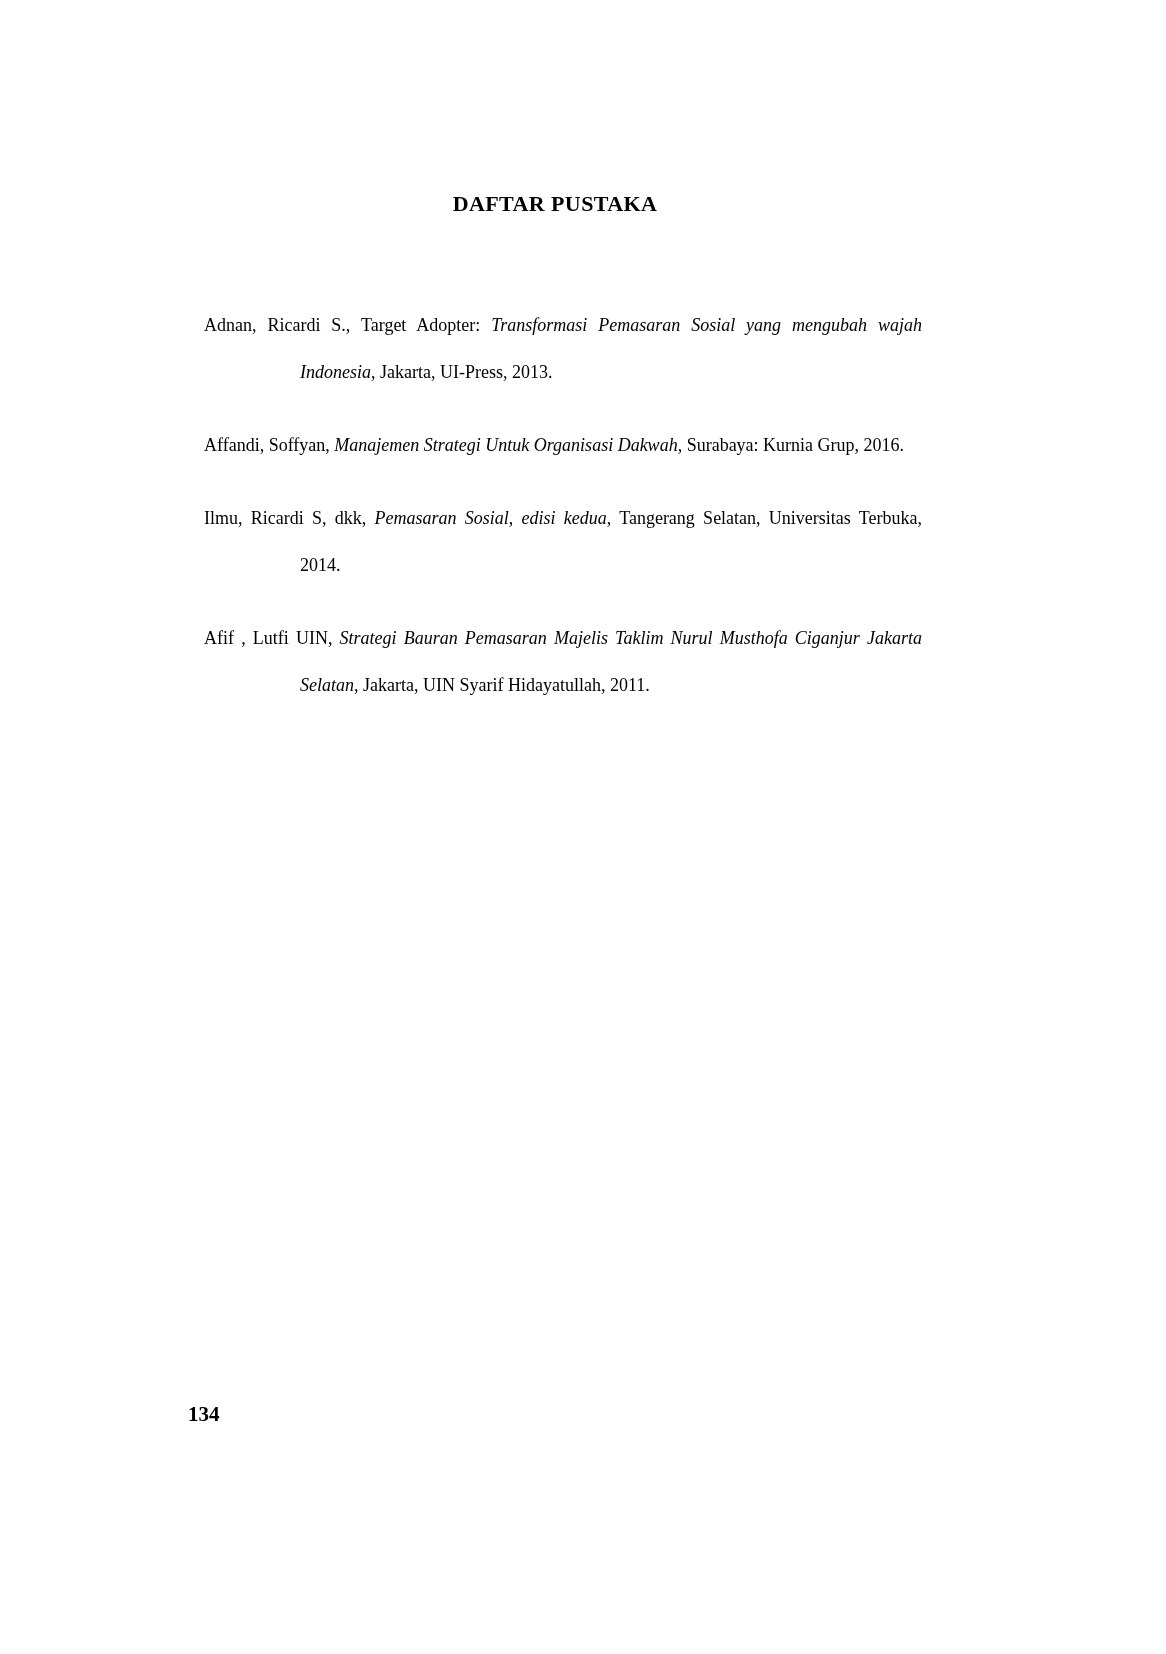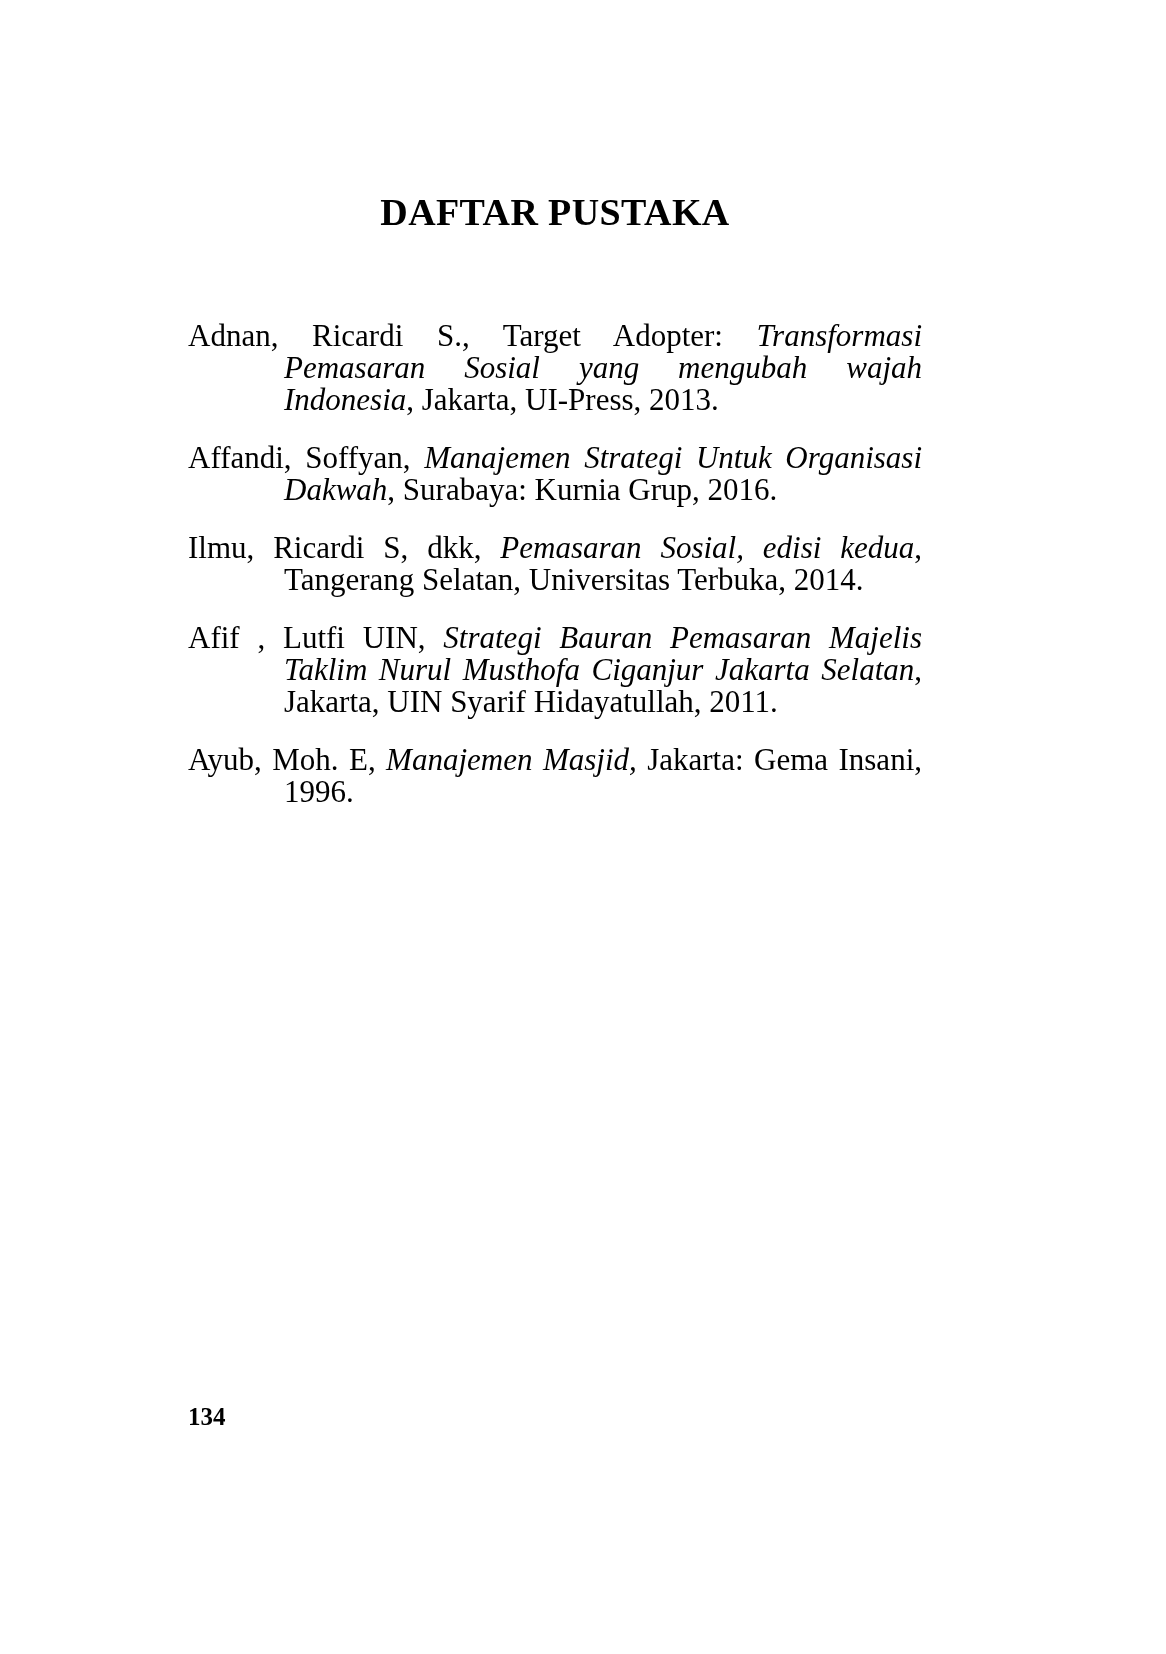--- a/index.html
+++ b/index.html
@@ -19,77 +19,76 @@
   }
   .content {
     position: absolute;
     left: 188px;
     top: 0;
     width: 734px;
   }
   .page-title {
     text-align: center;
     font-weight: bold;
-    font-size: 38px;
+    font-size: 22px;
     letter-spacing: 0.4px;
     margin: 0;
     padding-top: 192px;
     line-height: 1.1;
   }
   .bib-list {
     margin: 0;
     padding: 0;
     list-style: none;
     padding-top: 86px;
   }
   .bib-entry {
     text-align: justify;
     text-justify: inter-word;
-    font-size: 31px;
-    line-height: 32px;
-    margin: 0 0 26px 0;
+    font-size: 18px;
+    line-height: 47px;
+    margin: 0 0 26px 16px;
     padding-left: 96px;
     text-indent: -96px;
     hyphens: none;
   }
   .bib-entry:last-child {
     margin-bottom: 0;
   }
   
   .bib-entry.no-hang {
     padding-left: 0;
     text-indent: 0;
   }
   .bib-entry i,
   .bib-entry .ital {
     font-style: italic;
   }
   .page-number {
     position: absolute;
     left: 188px;
     top: 1404px;
-    font-size: 25px;
+    font-size: 21px;
     font-weight: bold;
     line-height: 1;
   }
 </style>
 </head>
 <body>
 
 <div class="page">
 
   <div class="content">
 
     <h1 class="page-title">DAFTAR PUSTAKA</h1>
 
     <ul class="bib-list">
         <li class="bib-entry"><span>Adnan, Ricardi S., Target Adopter: </span><i class="ital">Transformasi Pemasaran Sosial yang mengubah wajah Indonesia</i><span>, Jakarta, UI-Press, 2013.</span></li>
         <li class="bib-entry"><span>Affandi, Soffyan, </span><i class="ital">Manajemen Strategi Untuk Organisasi Dakwah</i><span>, Surabaya: Kurnia Grup, 2016.</span></li>
         <li class="bib-entry"><span>Ilmu, Ricardi S, dkk, </span><i class="ital">Pemasaran Sosial, edisi kedua</i><span>, Tangerang Selatan, Universitas Terbuka, 2014.</span></li>
         <li class="bib-entry"><span>Afif , Lutfi UIN, </span><i class="ital">Strategi Bauran Pemasaran Majelis Taklim Nurul Musthofa Ciganjur Jakarta Selatan</i><span>, Jakarta, UIN Syarif Hidayatullah, 2011.</span></li>
-        <li class="bib-entry"><span>Ayub, Moh. E, </span><i class="ital">Manajemen Masjid,</i><span> Jakarta: Gema Insani, 1996.</span></li>
       </ul>
 
   </div>
 
   <div class="page-number">134</div>
 
 </div>
 
 </body></html>

